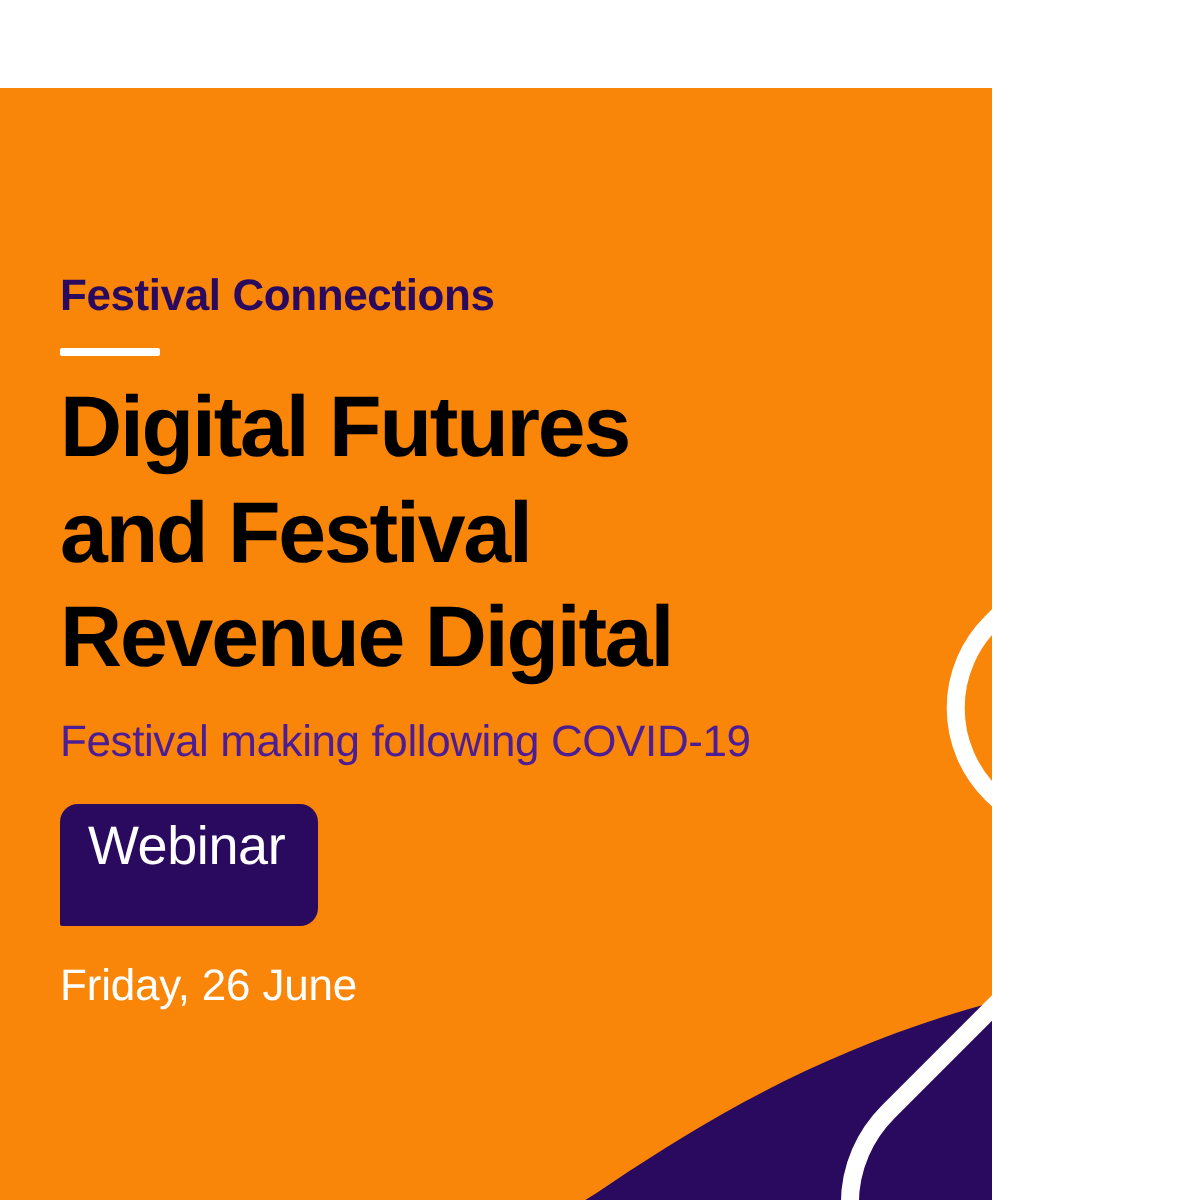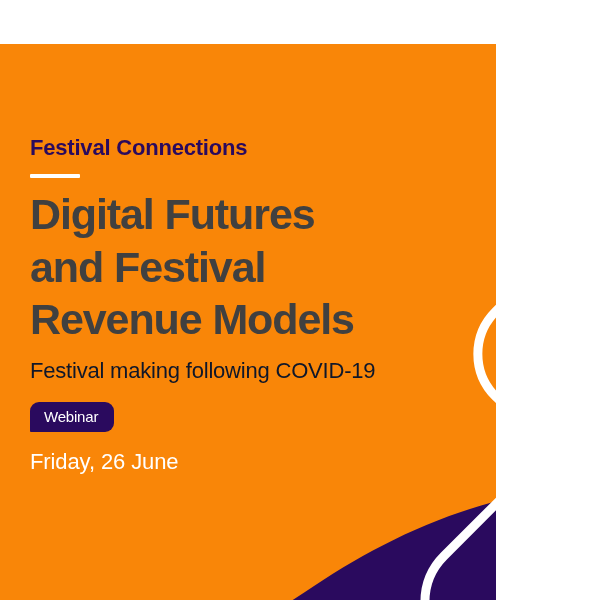--- a/index.html
+++ b/index.html
@@ -51,46 +51,46 @@
     width: 50px;
     height: 4px;
     background: #ffffff;
     margin: 14px 0 10px 0;
     border-radius: 1px;
   }
 
   .headline {
     font-size: 43px;
     font-weight: bold;
-    color: #404040;
+    color: #000000;
     line-height: 1.22;
     letter-spacing: -1.1px;
     margin: 0;
   }
   .headline .hl-line { display: block; white-space: nowrap; }
 
   .subtitle {
     font-size: 22px;
     font-weight: normal;
-    color: #0f172a;
+    color: #4c1d95;
     line-height: 1.2;
     letter-spacing: -0.2px;
     margin: 12px 0 0 0;
   }
 
   .badge-wrap { margin-top: 18px; }
 
   .badge {
     display: inline-block;
     background: #2A0A5E;
     color: #ffffff;
-    font-size: 15px;
+    font-size: 27px;
     font-weight: normal;
     letter-spacing: -0.2px;
-    padding: 6px 16px 7px 14px;
+    padding: 6px 16px 24px 14px;
     border-radius: 9px 9px 9px 1px;
     line-height: 1.15;
   }
 
   .date {
     font-size: 22px;
     font-weight: normal;
     color: #ffffff;
     letter-spacing: -0.1px;
     margin: 17px 0 0 0;
@@ -138,21 +138,21 @@
 
   <div class="content">
 
     <p class="kicker">Festival Connections</p>
 
     <div class="rule"></div>
 
     <h1 class="headline">
       <span class="hl-line">Digital Futures</span>
       <span class="hl-line">and Festival</span>
-      <span class="hl-line">Revenue Models</span>
+      <span class="hl-line">Revenue Digital</span>
     </h1>
 
     <p class="subtitle">Festival making following COVID-19</p>
 
     <div class="badge-wrap">
       <span class="badge">Webinar</span>
     </div>
 
     <p class="date">Friday, 26 June</p>
 

